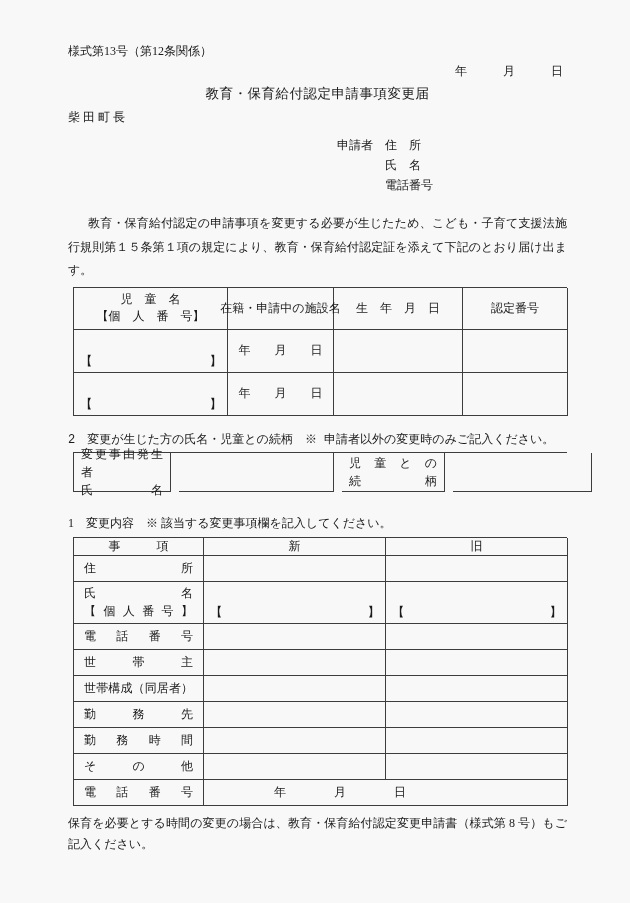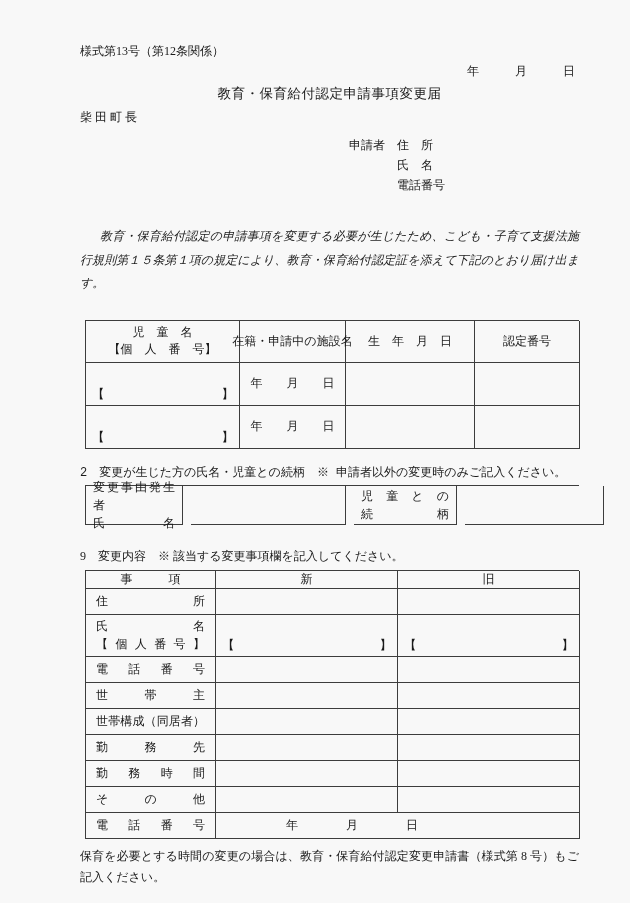--- a/index.html
+++ b/index.html
@@ -6,49 +6,49 @@
   html, body { width: 630px; height: 903px; }
   body {
     background: #f8f8f8;
     color: #1a1a1a;
     font-family: "Liberation Serif", "DejaVu Serif", serif;
     overflow: hidden;
     position: relative;
   }
   .content {
     position: absolute;
-    left: 80px;
+    left: 68px;
     top: 44px;
     width: 499px;
     font-size: 12px;
     line-height: 15px;
   }
   .date-line { text-align: right; padding-right: 4px; margin-top: 5px; }
   .doc-title { font-size: 13.5px; font-weight: normal; text-align: center; margin-top: 7px; letter-spacing: 0.5px; }
   .addressee { margin-top: 9px; letter-spacing: 3px; }
   .applicant { display: flex; margin-left: 269px; margin-top: 10px; line-height: 20px; }
   .app-label { margin-right: 12px; white-space: pre; }
   .app-fields div { white-space: pre; }
-  .body-par { margin-top: 30px; line-height: 23.5px; text-indent: 20px; text-align: justify; font-style: italic; }
+  .body-par { margin-top: 17px; line-height: 23.5px; text-indent: 20px; text-align: justify; }
   .sec-heading { white-space: pre-wrap; }
   .s1h { margin-top: 26px; }
   .s2h { margin-top: 17px; font-family: Liberation Mono, monospace; }
   .s3h { margin-top: 24px; }
 
   .tbl {
     display: grid;
     margin-left: 5px;
     width: 494px;
     border-top: 1px solid #3d3d3d;
     border-left: 1px solid #3d3d3d;
   }
   .c { border-right: 1px solid #3d3d3d; border-bottom: 1px solid #3d3d3d; }
   .cc { display: flex; align-items: center; justify-content: center; text-align: center; white-space: pre; }
 
-  .t1 { grid-template-columns: 154px 106px 129px 105px; margin-top: 24px; }
+  .t1 { grid-template-columns: 154px 106px 129px 105px; margin-top: 4px; }
   .h42 { height: 42px; }
   .h43 { height: 43px; }
   .hdr2line { display: flex; flex-direction: column; align-items: center; justify-content: center; line-height: 17px; white-space: pre; text-align: center; }
   .brkt { display: flex; justify-content: space-between; align-items: flex-end; padding: 0 5px 3px 6px; font-size: 12.5px; }
 
   .t2 { grid-template-columns: 97px 155px 103px 139px; margin-top: 4px; gap: 8px; }
   .t2 .c { height: 39px; }
   .lblcell { padding: 1px 7px; display: flex; flex-direction: column; justify-content: center; line-height: 18px; }
   .jl { text-align: justify; text-align-last: justify; width: 100%; }
 
@@ -117,21 +117,21 @@
       <div class="jl">氏名</div>
     </div>
     <div class="c"></div>
     <div class="c lblcell">
       <div class="jl">児童との</div>
       <div class="jl">続柄</div>
     </div>
     <div class="c"></div>
   </div>
 
-  <div class="sec-heading s3h">9　変更内容　※ 該当する変更事項欄を記入してください。</div>
+  <div class="sec-heading s3h">1　変更内容　※ 該当する変更事項欄を記入してください。</div>
 
   <div class="tbl t3">
     <div class="c h21 cc">事　　　項</div>
     <div class="c h21 cc">新</div>
     <div class="c h21 cc">旧</div>
 
     <div class="c h26 t3lbl">
       <div class="jl">住所</div>
     </div>
     <div class="c h26"></div>

